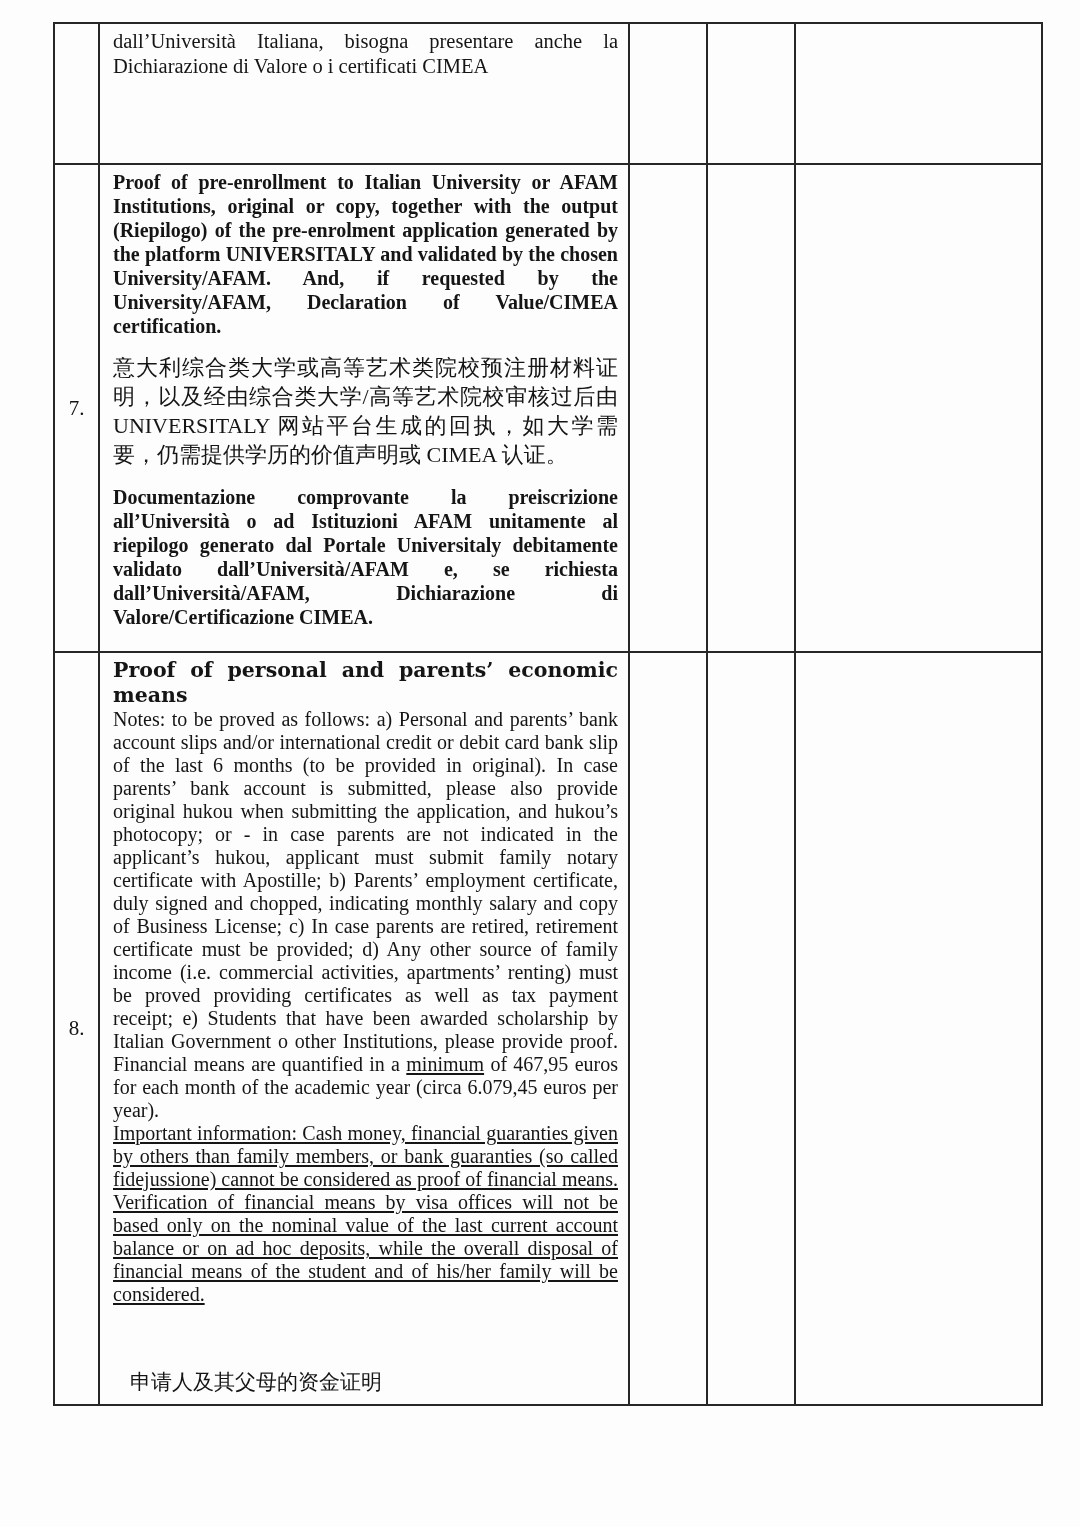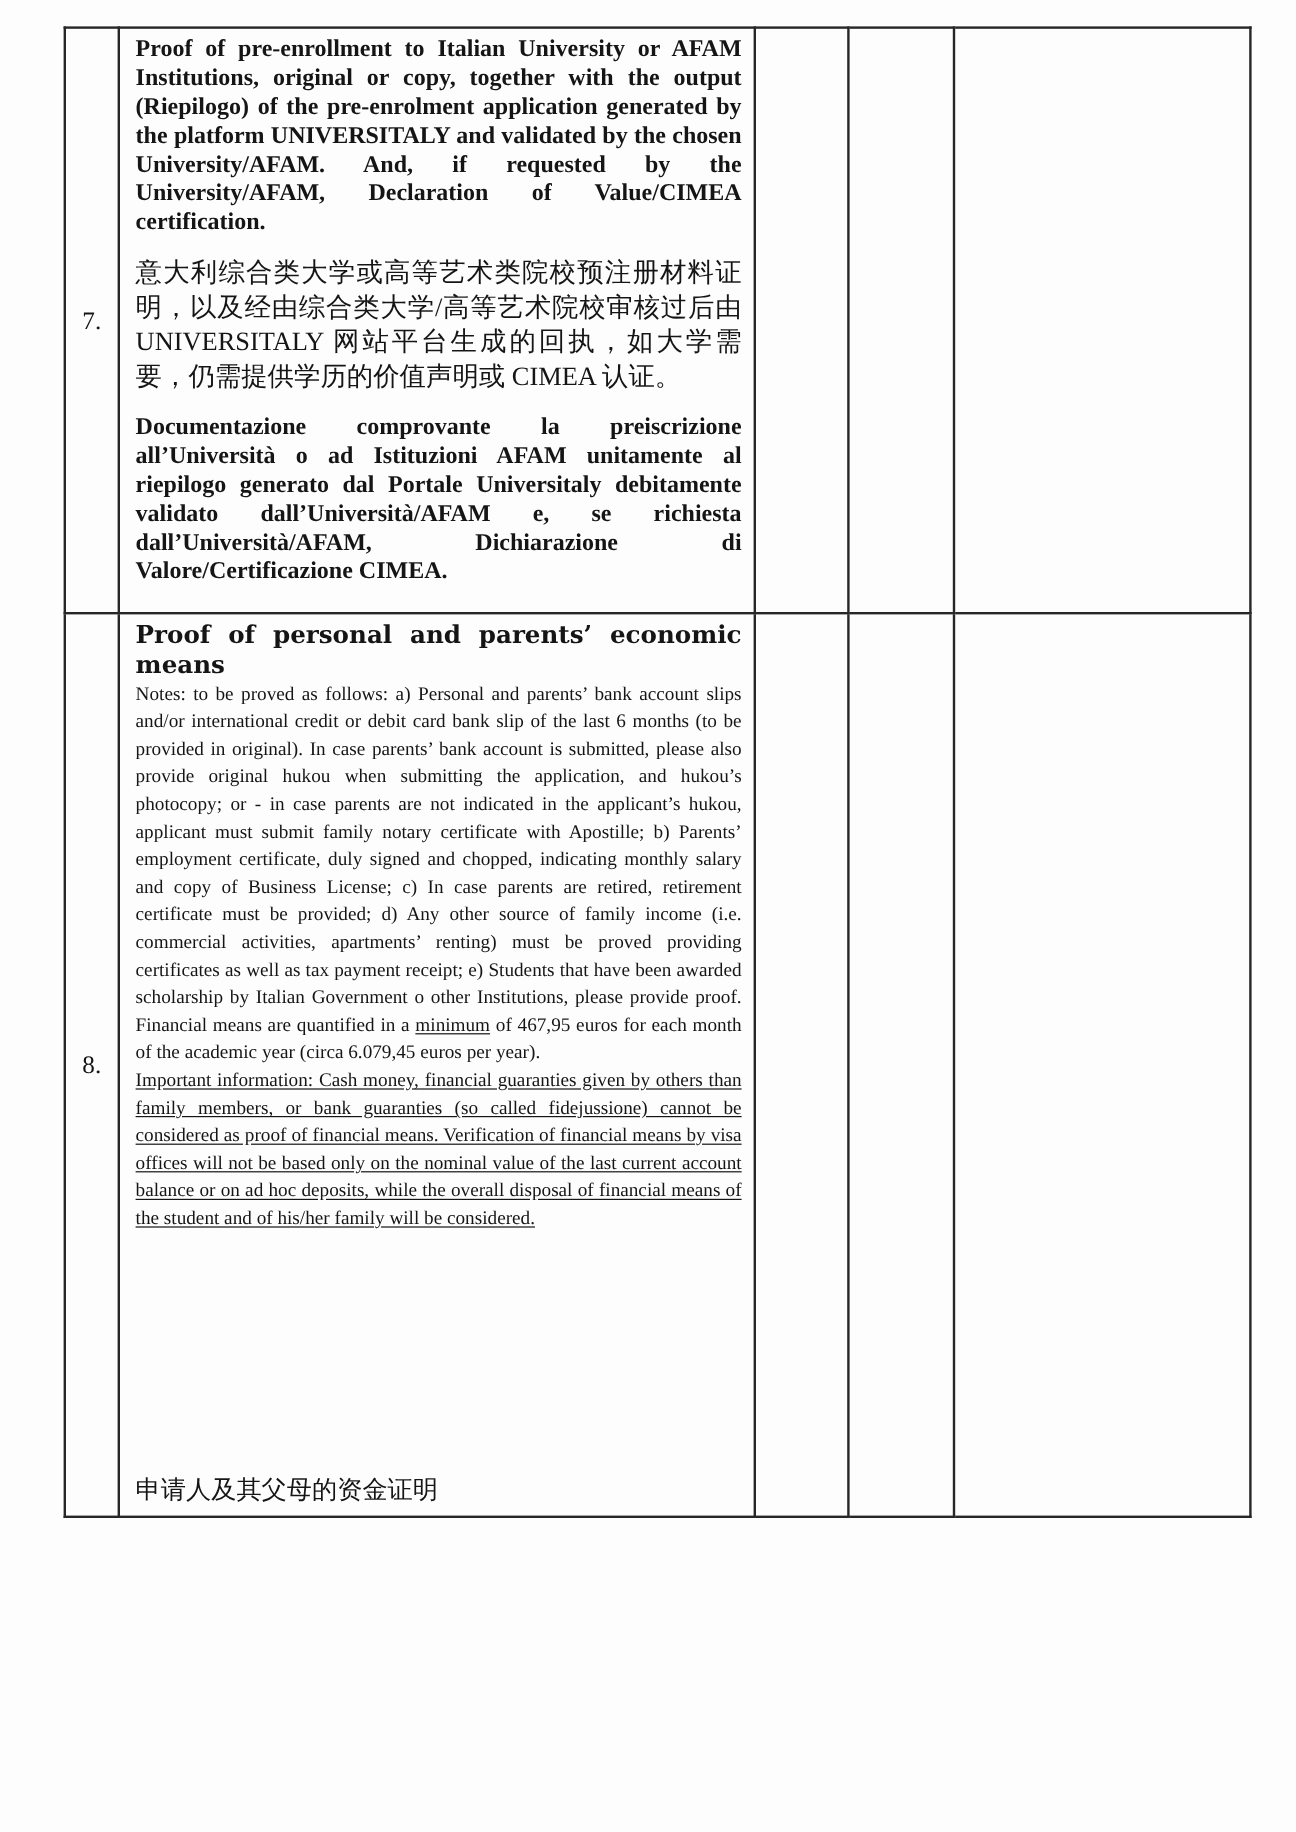--- a/index.html
+++ b/index.html
@@ -57,49 +57,58 @@
   }
   .r8 p.title {
     font-family: "DejaVu Serif", serif;
     font-weight: bold;
     font-size: 20.5px;
     line-height: 25px;
     text-align: justify;
     text-align-last: justify;
   }
   .r8 p.notes, .r8 p.important {
-    font-size: 16px;
+    font-size: 20px;
     line-height: 23px;
     text-align: justify;
   }
   .underline {
     text-decoration: underline;
     text-underline-offset: 2px;
   }
   p.zh-bottom {
     position: absolute;
-    left: 13px; bottom: 8px;
+    left: 30px; bottom: 8px;
     font-size: 21px;
     font-weight: normal;
   }
 </style>
 </head>
 <body>
 
 <div class="page">
   <table class="doc">
     <colgroup>
       <col style="width:45px">
       <col style="width:530px">
       <col style="width:78px">
       <col style="width:88px">
       <col style="width:247px">
     </colgroup>
 
     <tbody>
+        <tr class="r6">
+      <td class="num"></td>
+      <td class="content">
+        <p class="en-regular">dall’Università Italiana, bisogna presentare anche la Dichiarazione di Valore o i certificati CIMEA</p>
+      </td>
+      <td></td>
+      <td></td>
+      <td></td>
+    </tr>
 
     <tr class="r7">
       <td class="num">7.</td>
       <td class="content">
         <p class="en-bold">Proof of pre-enrollment to Italian University or AFAM Institutions, original or copy, together with the output (Riepilogo) of the pre-enrolment application generated by the platform UNIVERSITALY and validated by the chosen University/AFAM. And, if requested by the University/AFAM, Declaration of Value/CIMEA certification.</p>
         <p class="zh-bold">意大利综合类大学或高等艺术类院校预注册材料证明，以及经由综合类大学/高等艺术院校审核过后由 UNIVERSITALY 网站平台生成的回执，如大学需要，仍需提供学历的价值声明或 CIMEA 认证。</p>
         <p class="en-bold">Documentazione comprovante la preiscrizione all’Università o ad Istituzioni AFAM unitamente al riepilogo generato dal Portale Universitaly debitamente validato dall’Università/AFAM e, se richiesta dall’Università/AFAM, Dichiarazione di Valore/Certificazione CIMEA.</p>
       </td>
       <td></td>
       <td></td>

